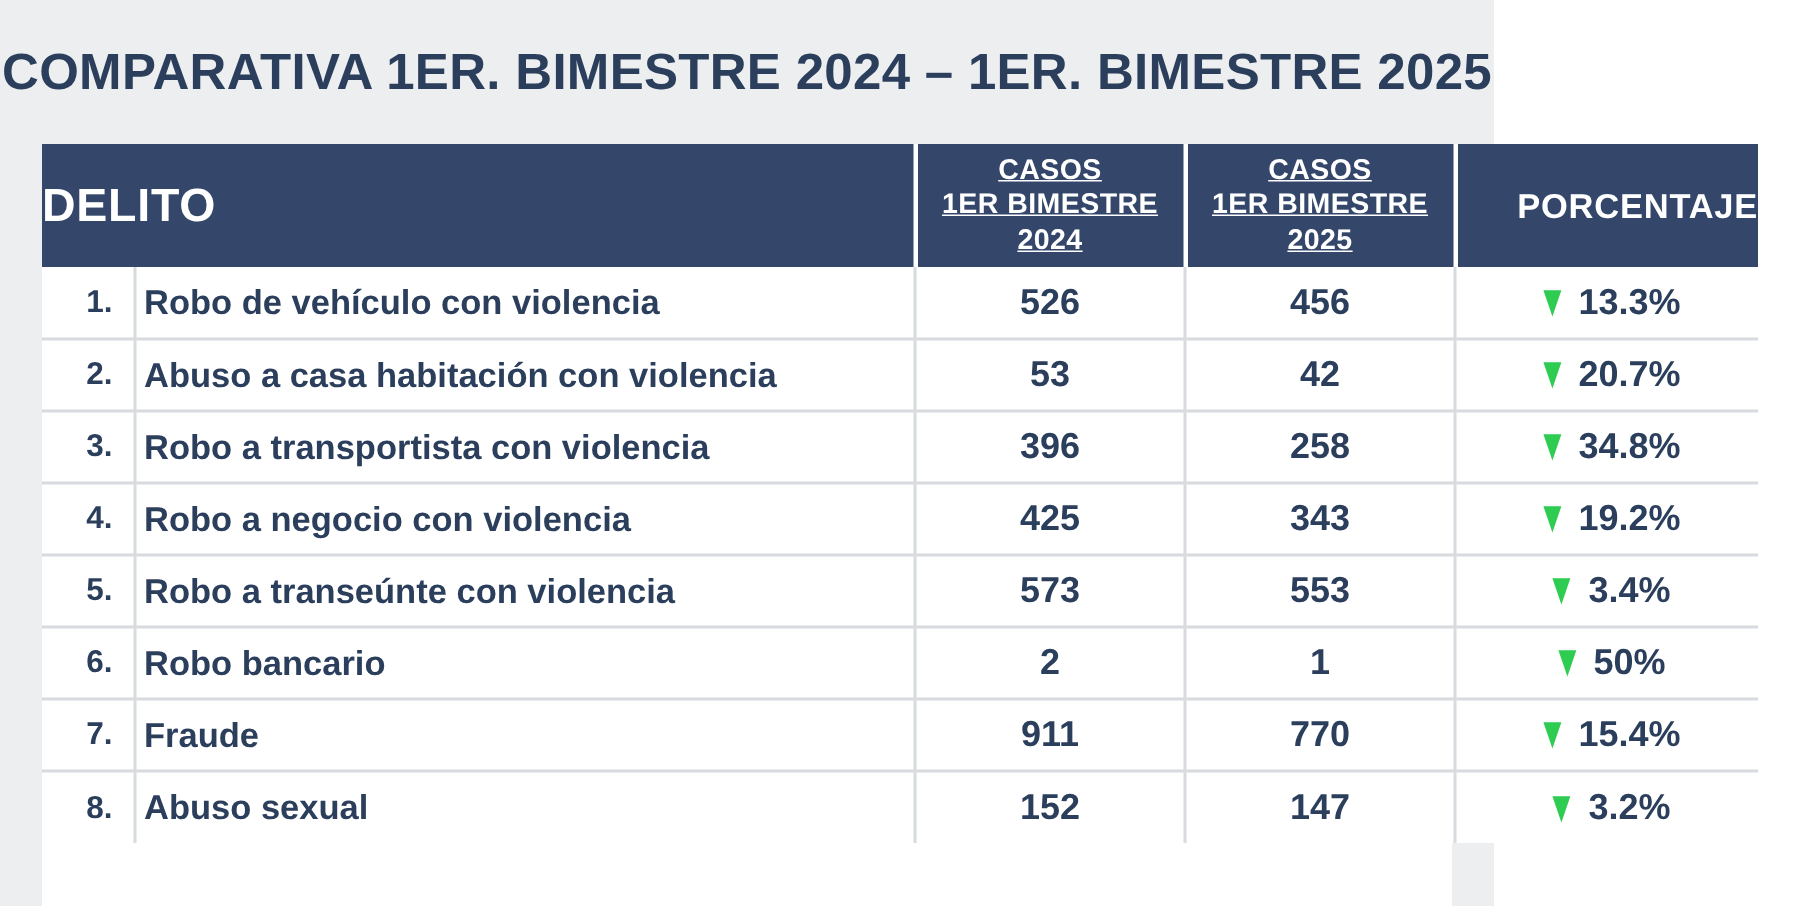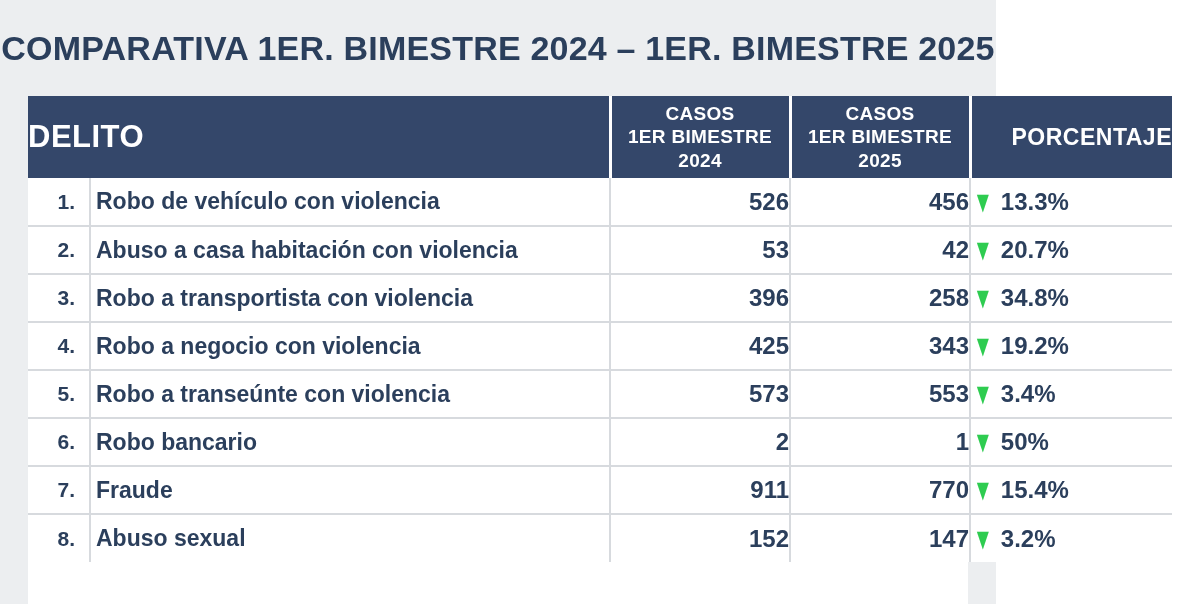--- a/index.html
+++ b/index.html
@@ -77,20 +77,21 @@
   th.h-delito {
     text-align: left;
     font-size: 31px;
     letter-spacing: 0.5px;
   }
   th.h-casos {
     font-size: 19px;
     line-height: 1.24;
     text-align: center;
     letter-spacing: 0.3px;
+    text-decoration: underline;
   }
   th.h-pct {
     font-size: 23px;
     text-align: center;
     letter-spacing: 0.5px;
   }
 
   tbody tr { height: 48px; }
   tbody td {
     border-bottom: 2px solid #d7dade;
@@ -108,25 +109,26 @@
     padding-right: 14px;
     border-right: 2px solid #d7dade;
     font-size: 21px;
   }
   td.delito {
     padding-left: 5px;
     text-align: left;
     border-right: 2px solid #d7dade;
   }
   td.val {
-    text-align: right;
+    text-align: center;
     border-right: 2px solid #d7dade;
     font-size: 24px;
   }
   td.pct {
+    text-align: center;
     font-size: 24px;
     white-space: nowrap;
   }
   .arrow-down {
     display: inline-block;
     color: #2ecc50;
     font-size: 24px;
     font-weight: bold;
     margin-right: 6px;
     transform: scaleY(1.25) scaleX(0.85);

